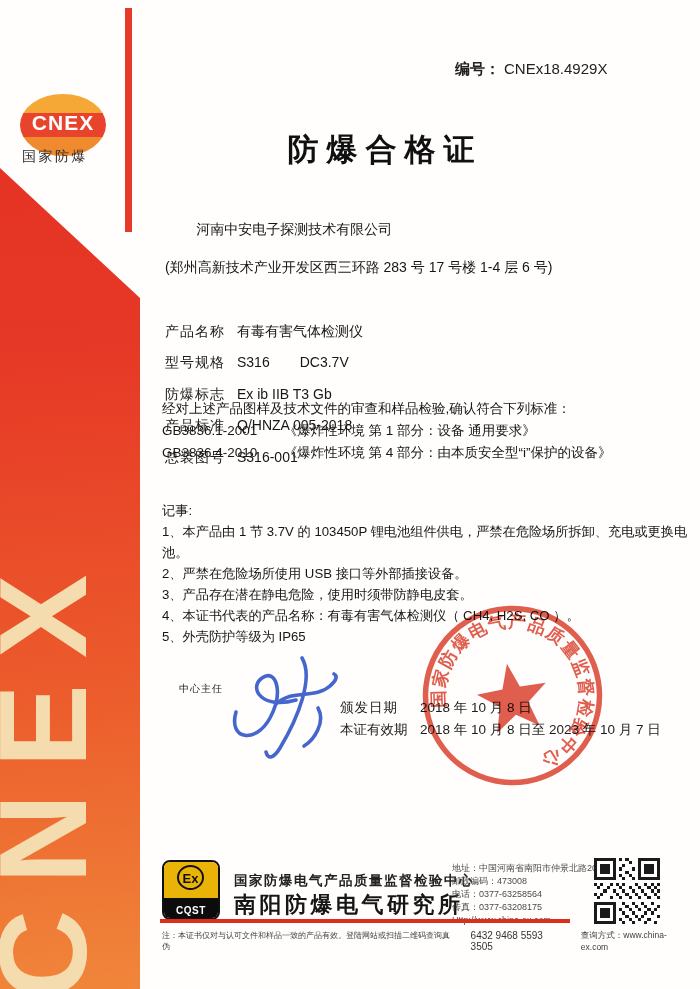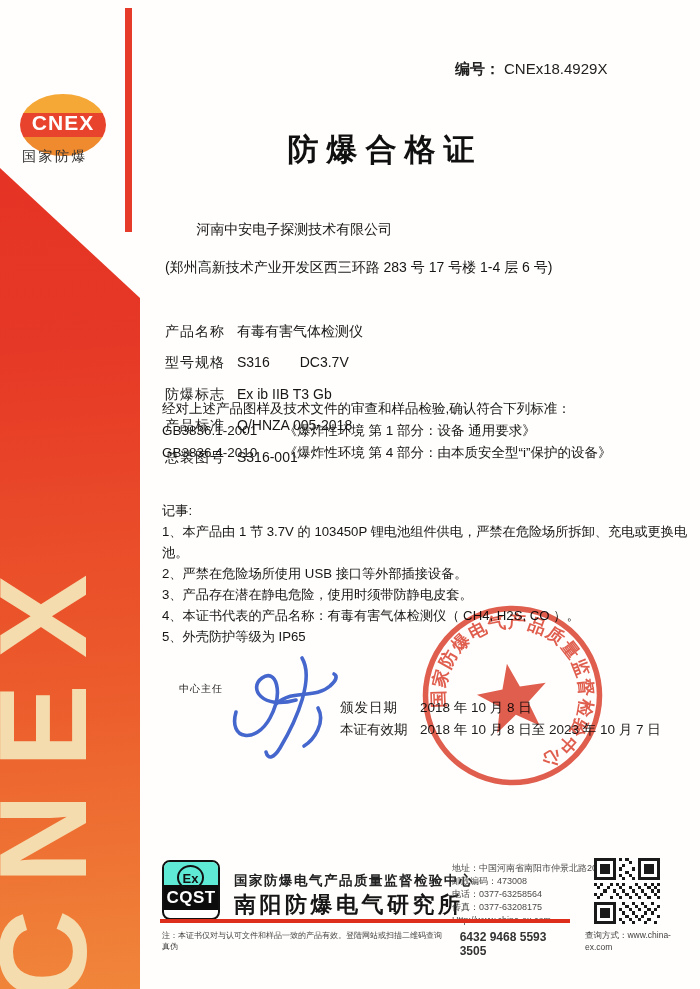--- a/index.html
+++ b/index.html
@@ -52,36 +52,36 @@
   .date-label1{position:absolute;left:340px;top:699px;font-size:13.5px;letter-spacing:1px;}
   .date-val1{position:absolute;left:420px;top:699px;font-size:13.5px;}
   .date-label2{position:absolute;left:340px;top:721px;font-size:13.5px;}
   .date-val2{position:absolute;left:420px;top:721px;font-size:13.5px;}
   
   .stamp{position:absolute;left:420px;top:603px;width:185px;height:185px;
     opacity:.82;mix-blend-mode:multiply;transform:rotate(-10deg);}
   
   .ex-logo{position:absolute;left:162px;top:860px;width:58px;height:60px;border:2px solid #111;
     border-radius:8px;overflow:hidden;background:#fff;}
-  .ex-top{position:relative;height:23px;background:#5eead4;}
+  .ex-top{position:relative;height:36px;background:#eab308;}
   .ex-circle{position:absolute;left:13px;top:3px;width:27px;height:25px;border:2px solid #111;
     border-radius:50%;text-align:center;font-size:13px;font-weight:700;line-height:24px;color:#111;}
   .ex-bottom{height:25px;background:#0c0c0c;color:#fff;text-align:center;
-    font-size:17px;font-weight:700;letter-spacing:.5px;line-height:25px;}
+    font-size:10px;font-weight:700;letter-spacing:.5px;line-height:25px;}
   .center-name{position:absolute;left:234px;top:872px;font-size:13.5px;font-weight:600;
     letter-spacing:1.5px;color:#222;}
   .institute-name{position:absolute;left:234px;top:890px;font-size:22px;font-weight:600;
     letter-spacing:3.5px;color:#161616;}
   .contact{position:absolute;left:452px;top:862px;font-size:9px;line-height:13px;color:#4a4a4a;}
   .qr{position:absolute;left:594px;top:858px;width:66px;height:66px;}
   .red-rule{position:absolute;left:160px;top:919px;width:410px;height:3.5px;background:#dd2e1c;}
   .bottom-note{position:absolute;left:162px;top:930px;width:532px;display:flex;
     align-items:flex-start;gap:13px;color:#3f3f3f;}
   .bn-text{font-size:8px;}
-  .bn-serial{font-size:12px;font-weight:700;color:#333;}
+  .bn-serial{font-size:10px;font-weight:400;color:#333;}
   .bn-query{font-size:8.5px;}
 </style>
 </head>
 <body>
 
 <div id="page">
 
   <div class="vline"></div>
   <div class="band">
     <div class="band-cnex">CNEX</div>

